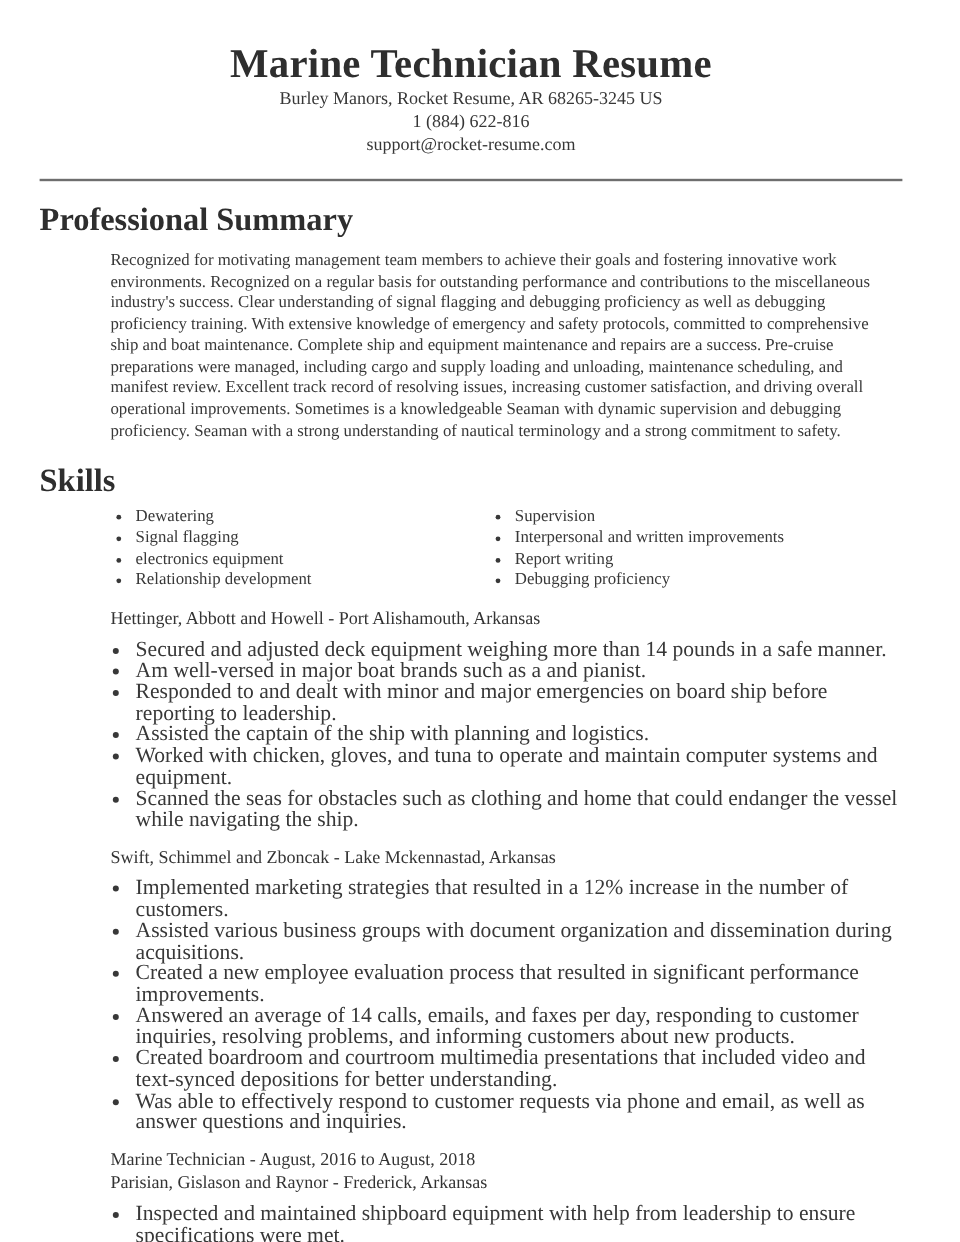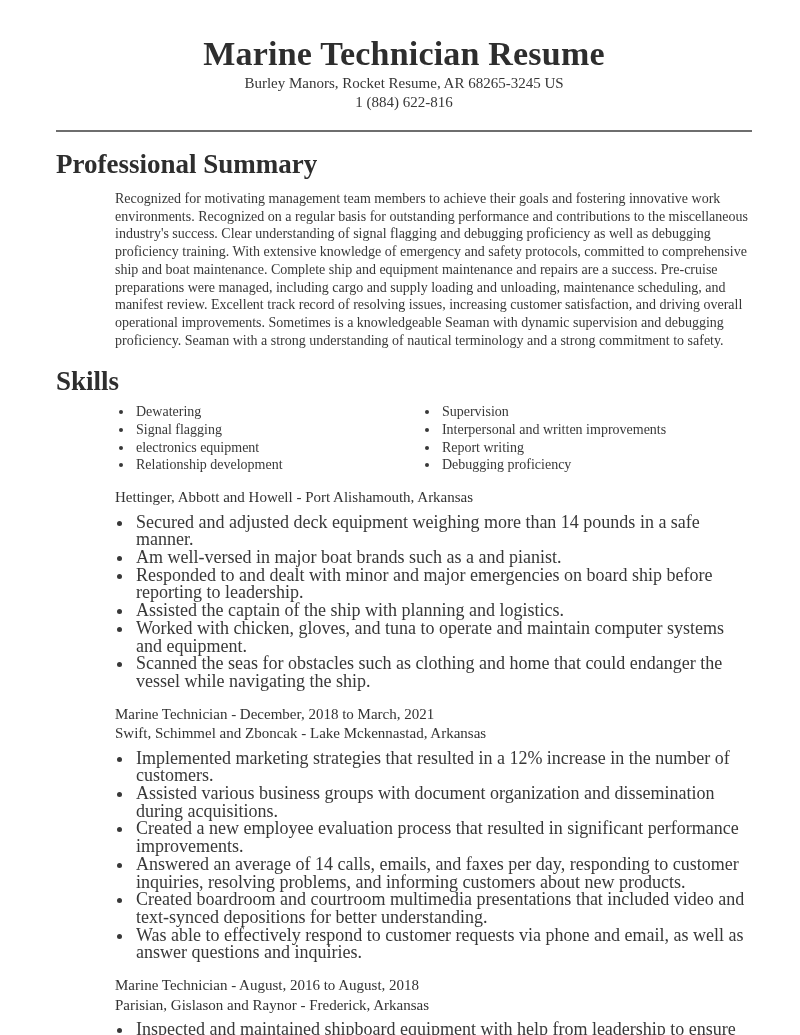--- a/index.html
+++ b/index.html
@@ -5,21 +5,21 @@
   html, body { margin: 0; padding: 0; }
   body {
     width: 800px;
     height: 1035px;
     background: #ffffff;
     overflow: hidden;
     font-family: "Liberation Serif", "DejaVu Serif", serif;
     color: #333333;
   }
   .page {
-    padding: 34px 48px 0 56px;
+    padding: 34px 48px 0 33px;
     box-sizing: border-box;
     width: 800px;
     height: 1035px;
     overflow: hidden;
   }
   .title {
     margin: 0;
     font-size: 34px;
     font-weight: 600;
     line-height: 40px;
@@ -93,20 +93,21 @@
 </head>
 <body>
 
 <div class="page">
 
   <h1 class="title">Marine Technician Resume</h1>
 
   <div class="contact">
     <div>Burley Manors, Rocket Resume, AR 68265-3245 US</div>
     <div>1 (884) 622-816</div>
+    <div>support@rocket-resume.com</div>
   </div>
 
   <hr class="rule">
 
   <h2 class="section-heading">Professional Summary</h2>
   <p class="summary-text">Recognized for motivating management team members to achieve their goals and fostering innovative work environments. Recognized on a regular basis for outstanding performance and contributions to the miscellaneous industry's success. Clear understanding of signal flagging and debugging proficiency as well as debugging proficiency training. With extensive knowledge of emergency and safety protocols, committed to comprehensive ship and boat maintenance. Complete ship and equipment maintenance and repairs are a success. Pre-cruise preparations were managed, including cargo and supply loading and unloading, maintenance scheduling, and manifest review. Excellent track record of resolving issues, increasing customer satisfaction, and driving overall operational improvements. Sometimes is a knowledgeable Seaman with dynamic supervision and debugging proficiency. Seaman with a strong understanding of nautical terminology and a strong commitment to safety.</p>
 
   <h2 class="section-heading">Skills</h2>
   <div class="skills-cols">
     <ul class="skills-left">
@@ -133,21 +134,20 @@
       <li>Am well-versed in major boat brands such as a and pianist.</li>
       <li>Responded to and dealt with minor and major emergencies on board ship before reporting to leadership.</li>
       <li>Assisted the captain of the ship with planning and logistics.</li>
       <li>Worked with chicken, gloves, and tuna to operate and maintain computer systems and equipment.</li>
       <li>Scanned the seas for obstacles such as clothing and home that could endanger the vessel while navigating the ship.</li>
     </ul>
   </div>
 
   <div class="job">
     <div class="job-header">
-      <div>Marine Technician - December, 2018 to March, 2021</div>
       <div>Swift, Schimmel and Zboncak - Lake Mckennastad, Arkansas</div>
     </div>
     <ul>
       <li>Implemented marketing strategies that resulted in a 12% increase in the number of customers.</li>
       <li>Assisted various business groups with document organization and dissemination during acquisitions.</li>
       <li>Created a new employee evaluation process that resulted in significant performance improvements.</li>
       <li>Answered an average of 14 calls, emails, and faxes per day, responding to customer inquiries, resolving problems, and informing customers about new products.</li>
       <li>Created boardroom and courtroom multimedia presentations that included video and text-synced depositions for better understanding.</li>
       <li>Was able to effectively respond to customer requests via phone and email, as well as answer questions and inquiries.</li>
     </ul>

